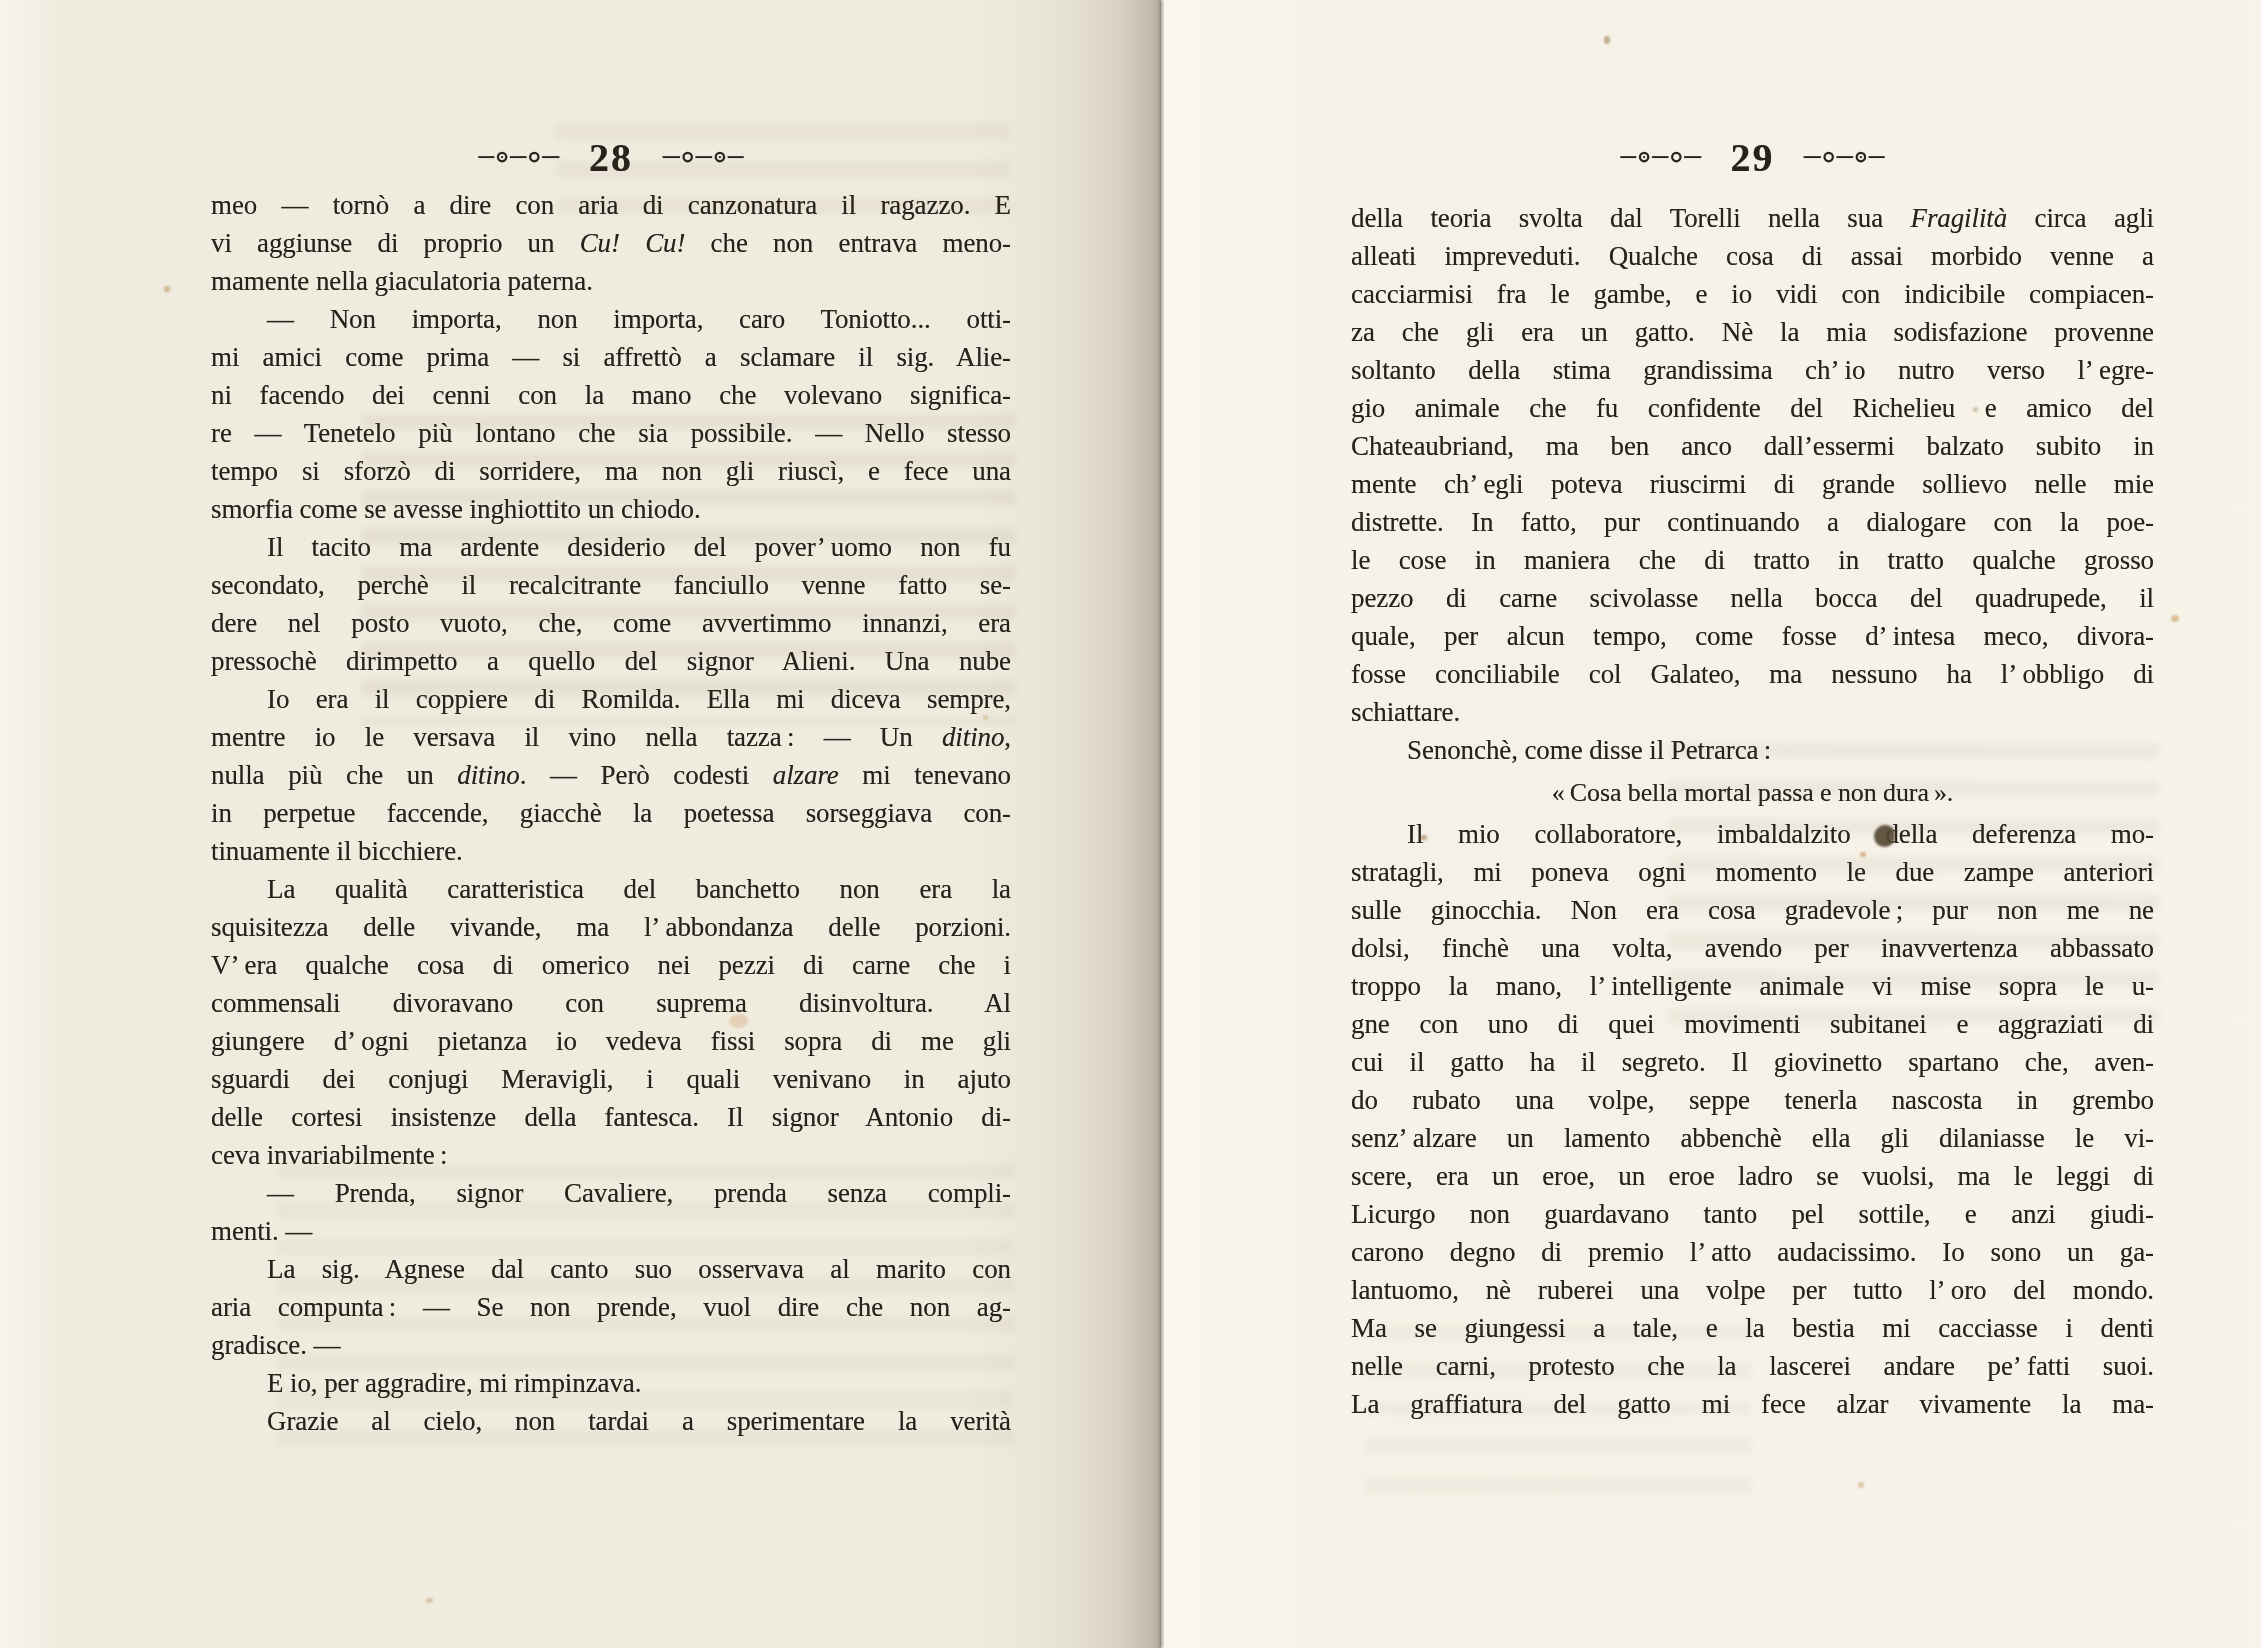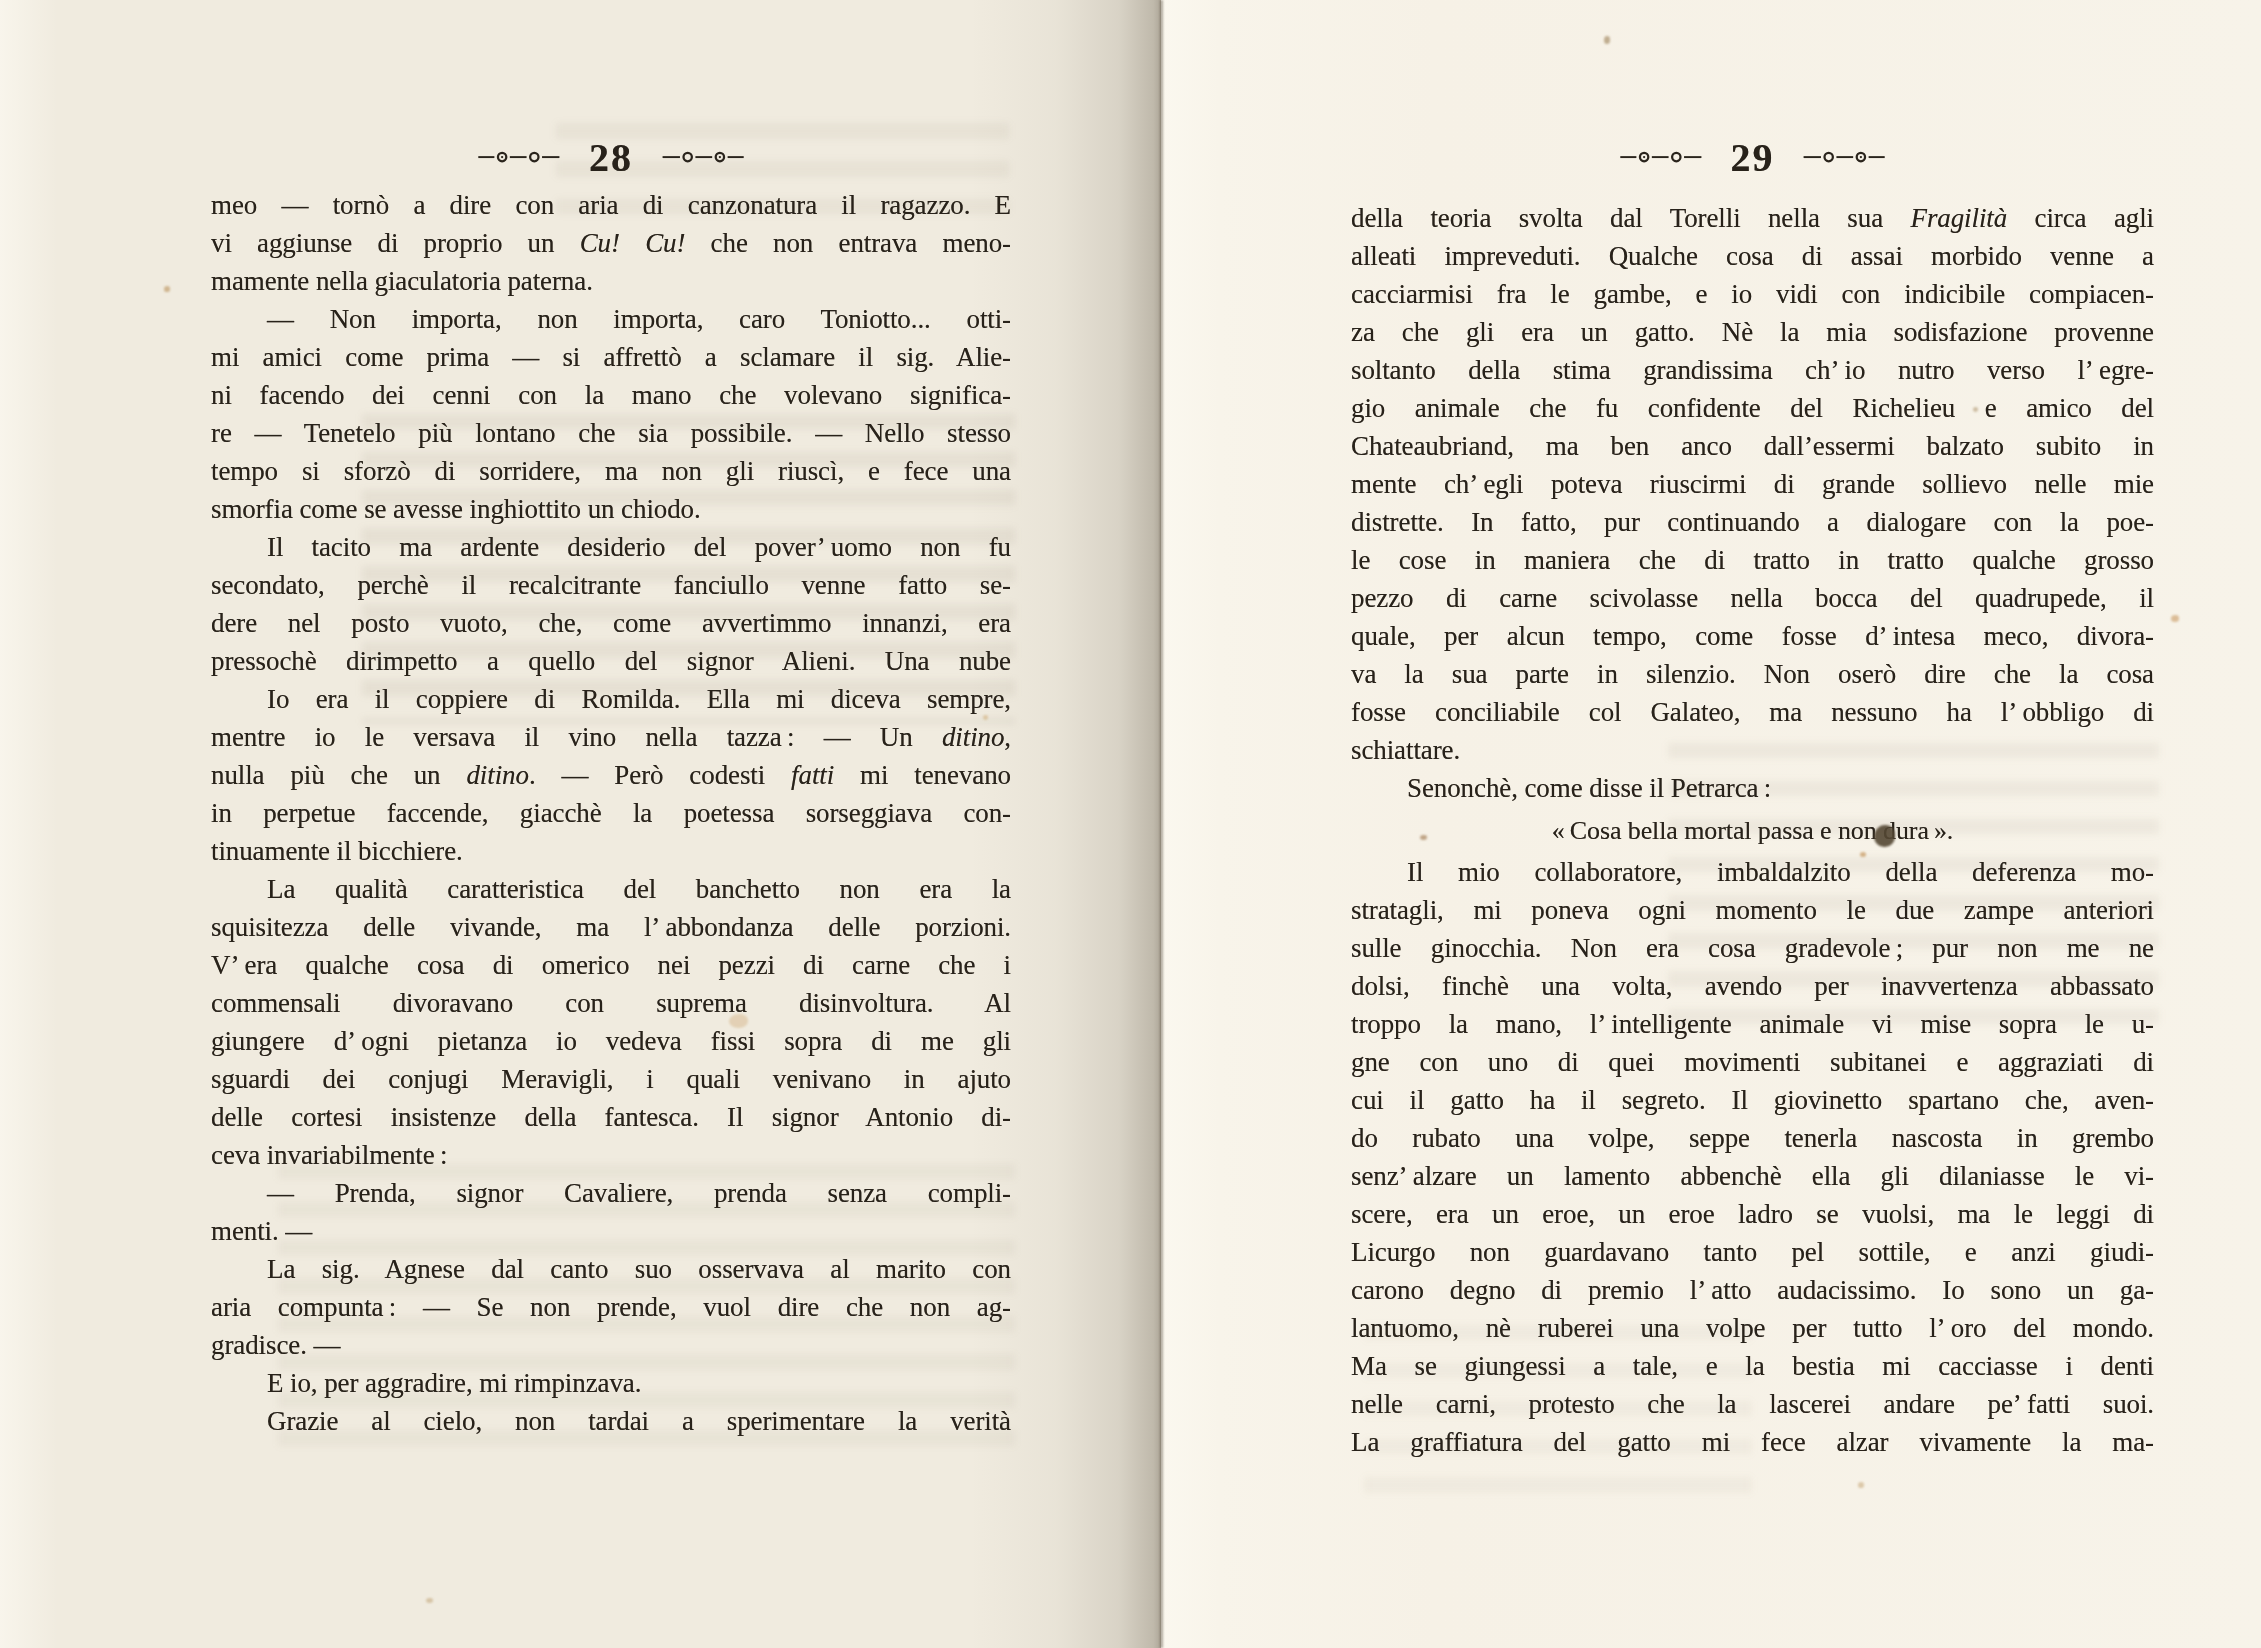--- a/index.html
+++ b/index.html
@@ -139,21 +139,21 @@
       <div class="line">ni facendo dei cenni con la mano che volevano significa-</div>
       <div class="line">re — Tenetelo più lontano che sia possibile. — Nello stesso</div>
       <div class="line">tempo si sforzò di sorridere, ma non gli riuscì, e fece una</div>
       <div class="line end">smorfia come se avesse inghiottito un chiodo.</div>
       <div class="line indent">Il tacito ma ardente desiderio del pover’ uomo non fu</div>
       <div class="line">secondato, perchè il recalcitrante fanciullo venne fatto se-</div>
       <div class="line">dere nel posto vuoto, che, come avvertimmo innanzi, era</div>
       <div class="line">pressochè dirimpetto a quello del signor Alieni. Una nube</div>
       <div class="line indent">Io era il coppiere di Romilda. Ella mi diceva sempre,</div>
       <div class="line">mentre io le versava il vino nella tazza : — Un <i>ditino</i>,</div>
-      <div class="line">nulla più che un <i>ditino</i>. — Però codesti <i>fatti</i> mi tenevano</div>
+      <div class="line">nulla più che un <i>ditino</i>. — Però codesti <i>alzare</i> mi tenevano</div>
       <div class="line">in perpetue faccende, giacchè la poetessa sorseggiava con-</div>
       <div class="line end">tinuamente il bicchiere.</div>
       <div class="line indent">La qualità caratteristica del banchetto non era la</div>
       <div class="line">squisitezza delle vivande, ma l’ abbondanza delle porzioni.</div>
       <div class="line">V’ era qualche cosa di omerico nei pezzi di carne che i</div>
       <div class="line">commensali divoravano con suprema disinvoltura. Al</div>
       <div class="line">giungere d’ ogni pietanza io vedeva fissi sopra di me gli</div>
       <div class="line">sguardi dei conjugi Meravigli, i quali venivano in ajuto</div>
       <div class="line">delle cortesi insistenze della fantesca. Il signor Antonio di-</div>
       <div class="line end">ceva invariabilmente :</div>
@@ -193,21 +193,20 @@
       <div class="line">cacciarmisi fra le gambe, e io vidi con indicibile compiacen-</div>
       <div class="line">za che gli era un gatto. Nè la mia sodisfazione provenne</div>
       <div class="line">soltanto della stima grandissima ch’ io nutro verso l’ egre-</div>
       <div class="line">gio animale che fu confidente del Richelieu e amico del</div>
       <div class="line">Chateaubriand, ma ben anco dall’essermi balzato subito in</div>
       <div class="line">mente ch’ egli poteva riuscirmi di grande sollievo nelle mie</div>
       <div class="line">distrette. In fatto, pur continuando a dialogare con la poe-</div>
       <div class="line">le cose in maniera che di tratto in tratto qualche grosso</div>
       <div class="line">pezzo di carne scivolasse nella bocca del quadrupede, il</div>
       <div class="line">quale, per alcun tempo, come fosse d’ intesa meco, divora-</div>
-      <div class="line">va la sua parte in silenzio. Non oserò dire che la cosa</div>
       <div class="line">fosse conciliabile col Galateo, ma nessuno ha l’ obbligo di</div>
       <div class="line end">schiattare.</div>
       <div class="line indent end">Senonchè, come disse il Petrarca :</div>
       <div class="line center small">« Cosa bella mortal passa e non dura ».</div>
       <div class="line indent">Il mio collaboratore, imbaldalzito della deferenza mo-</div>
       <div class="line">stratagli, mi poneva ogni momento le due zampe anteriori</div>
       <div class="line">sulle ginocchia. Non era cosa gradevole ; pur non me ne</div>
       <div class="line">dolsi, finchè una volta, avendo per inavvertenza abbassato</div>
       <div class="line">troppo la mano, l’ intelligente animale vi mise sopra le u-</div>
       <div class="line">gne con uno di quei movimenti subitanei e aggraziati di</div>

